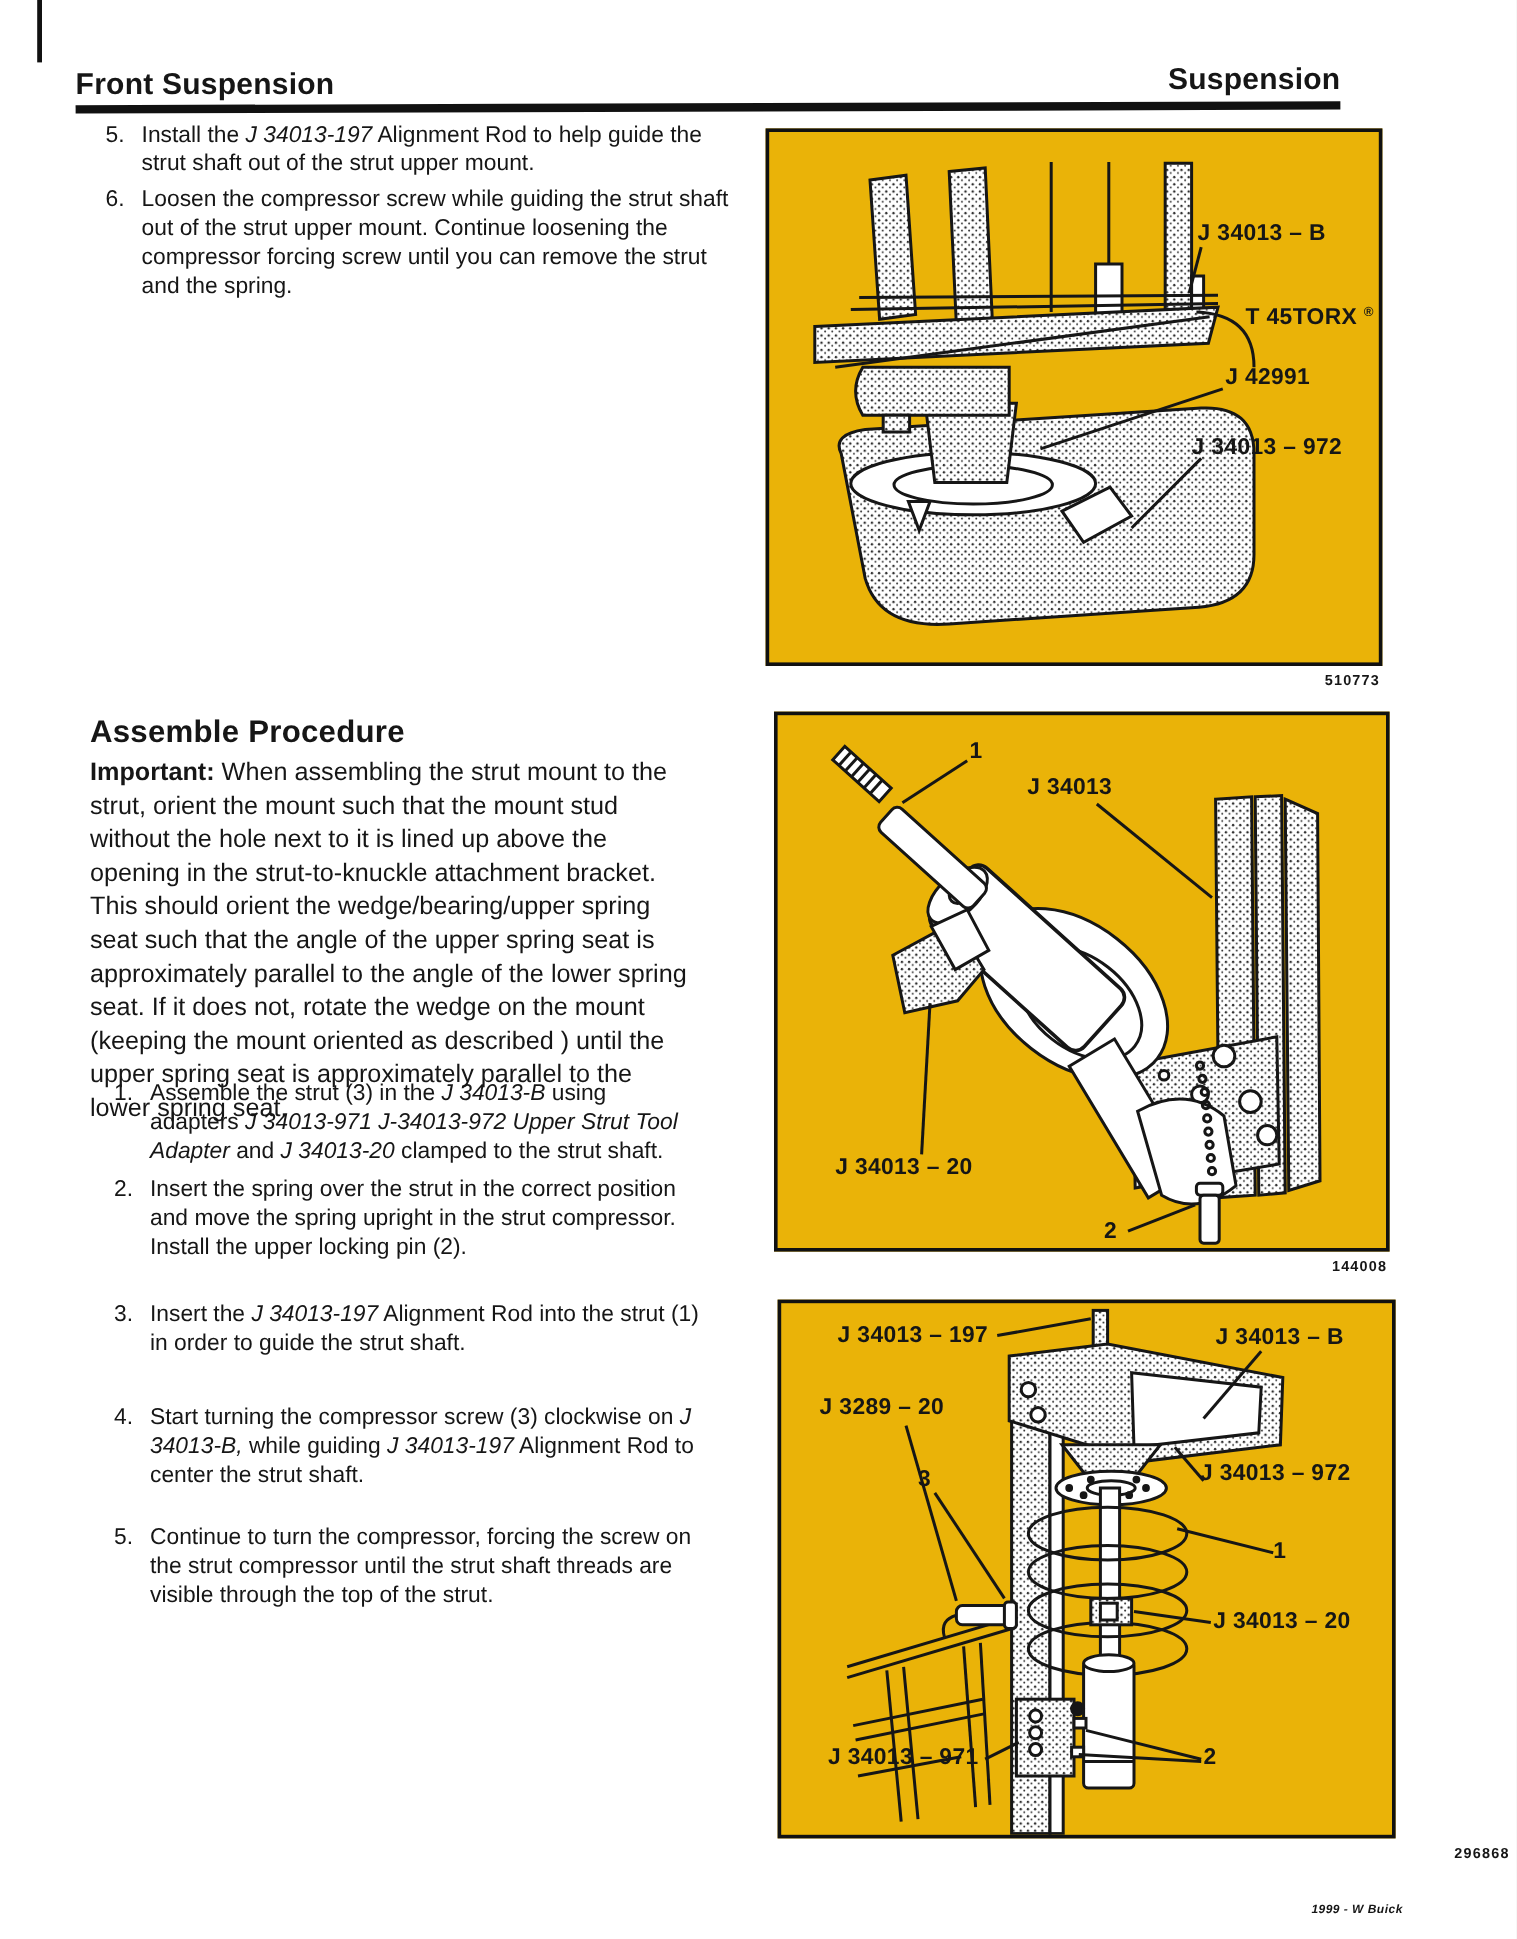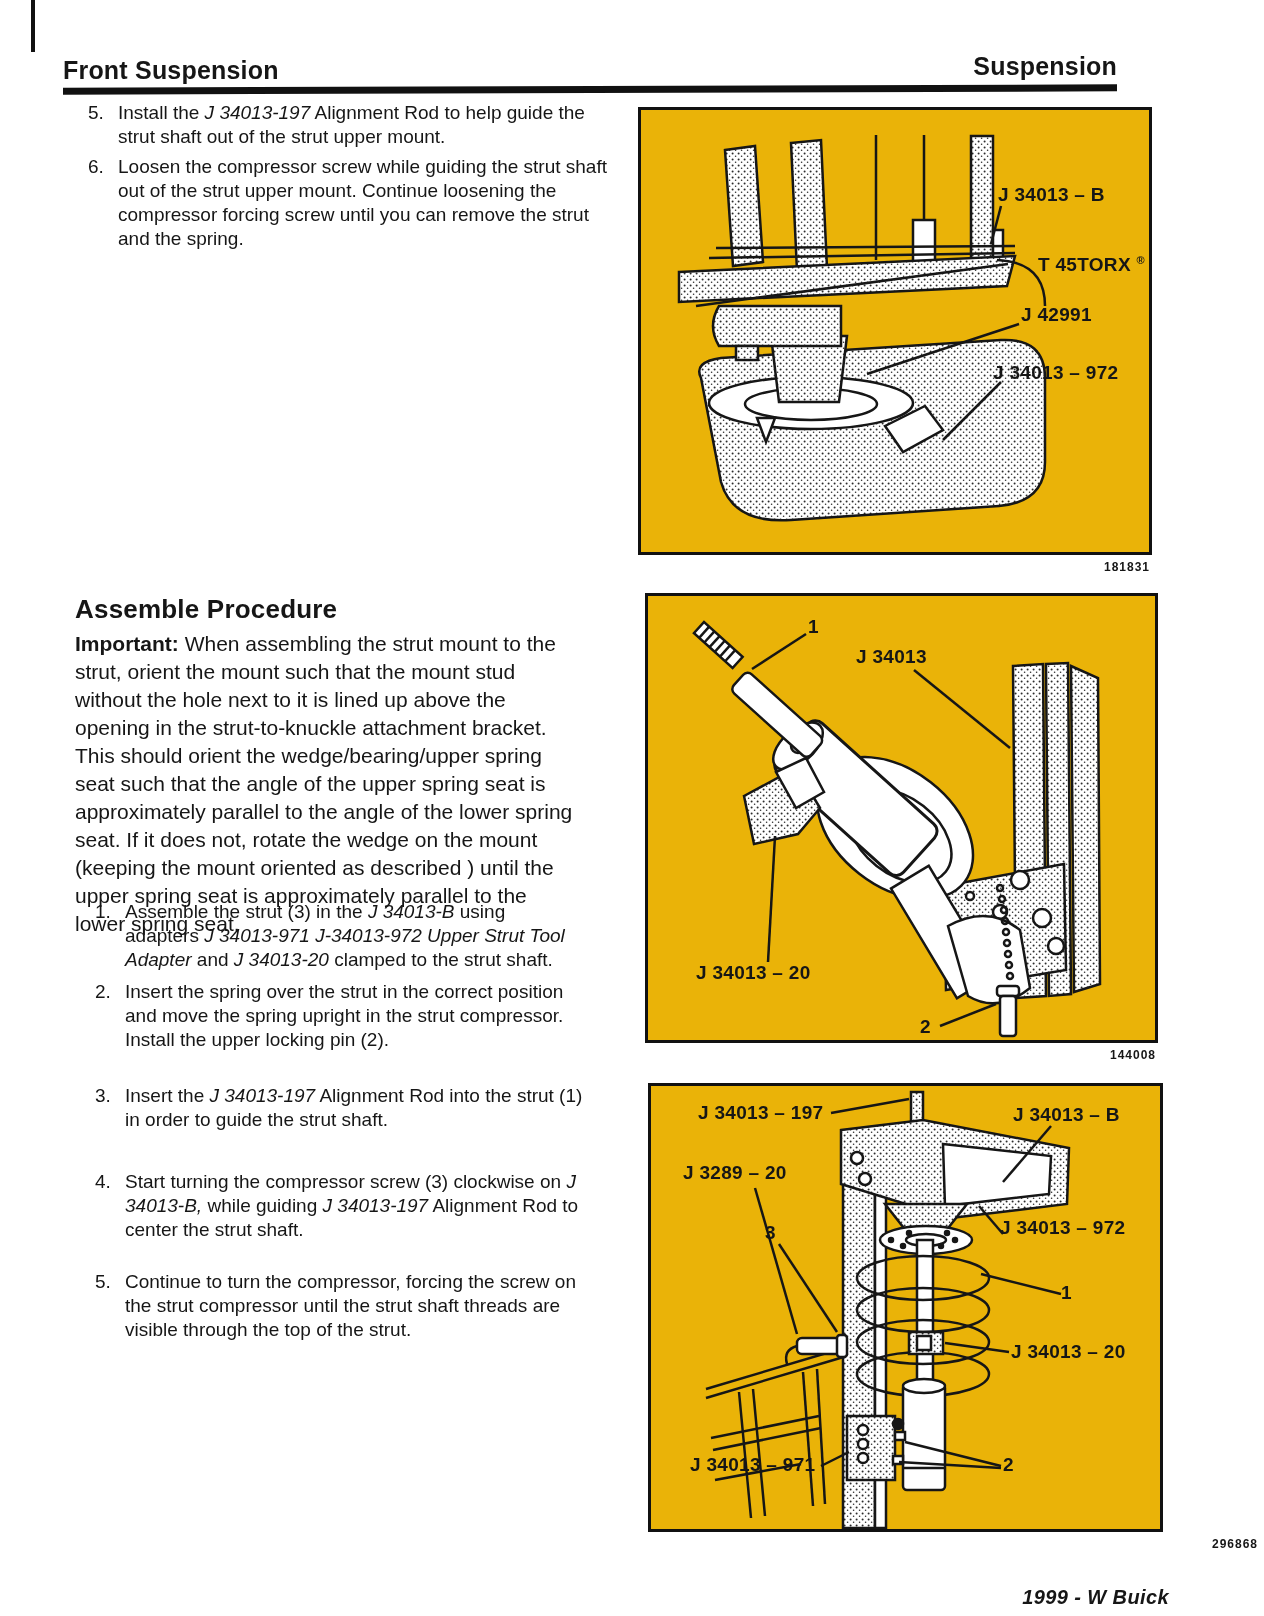--- a/index.html
+++ b/index.html
@@ -26,21 +26,21 @@
   .sec-heading{position:absolute;left:75px;top:594px;font-size:26px;font-weight:700;letter-spacing:.2px;}
   .important{position:absolute;left:75px;top:630px;width:505px;font-size:21px;line-height:28px;}
   
   .fig{position:absolute;}
   .figbox{position:relative;border:3px solid #111;background:#eab308;}
   .figno{text-align:right;font-size:12px;font-weight:700;letter-spacing:1px;margin-top:5px;padding-right:2px;}
   .figlabel{position:absolute;font-size:19px;font-weight:600;letter-spacing:.3px;white-space:nowrap;}
   .figlabel sup{font-size:11px;}
   .fig svg{position:absolute;left:0;top:0;}
   
-  .footer{position:absolute;right:95px;top:1586px;font-size:20px;font-style:italic;font-weight:600;letter-spacing:.4px;}
+  .footer{position:absolute;right:95px;top:1586px;font-size:10px;font-style:italic;font-weight:600;letter-spacing:.4px;}
 </style>
 </head>
 <body>
 
 <div class="page">
 
   <div class="edge-mark"></div>
   <div class="hdr-left">Front Suspension</div>
   <div class="hdr-right">Suspension</div>
   <div class="hdr-rule"></div>
@@ -122,21 +122,21 @@
           <line x1="367" y1="154" x2="55" y2="196"></line>
           <line x1="378" y1="214" x2="226" y2="264"></line>
           <line x1="360" y1="272" x2="302" y2="330"></line>
         </g>
       </svg>
       <span class="figlabel" style="left:357px;top:74px;"><span>J 34013 – B</span></span>
       <span class="figlabel" style="left:367px;top:144px;padding-left:30px;"><span>T 45TORX</span> <sup>®</sup></span>
       <span class="figlabel" style="left:380px;top:194px;">J 42991</span>
       <span class="figlabel" style="left:352px;top:252px;">J 34013 – 972</span>
     </div>
-    <div class="figno">181831</div>
+    <div class="figno">510773</div>
   </div>
 
   <div class="fig" style="left:645px;top:593px;width:513px;">
     <div class="figbox" style="width:507px;height:444px;">
       <svg width="507" height="444" viewBox="0 0 507 444">
         <defs>
           <pattern id="p2" width="6" height="6" patternUnits="userSpaceOnUse">
             <rect width="6" height="6" fill="#fff"></rect>
             <circle cx="1.6" cy="1.6" r="1" fill="#2c2c2c"></circle>
             <circle cx="4.6" cy="4.2" r="0.8" fill="#2c2c2c"></circle>

